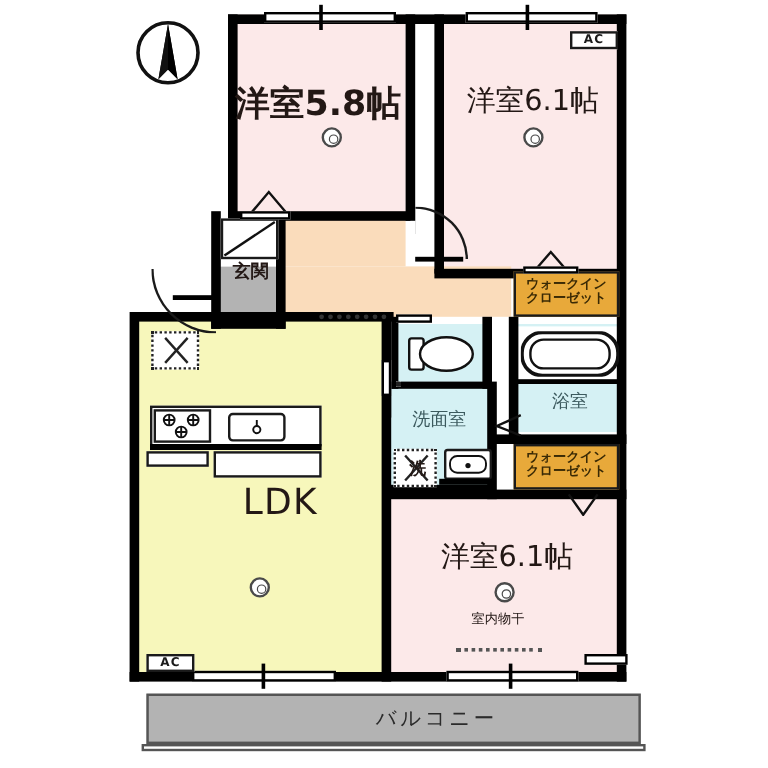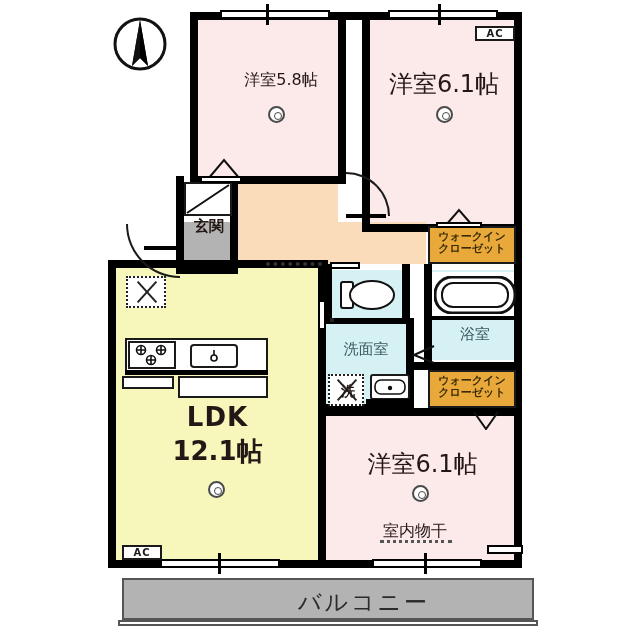--- a/index.html
+++ b/index.html
@@ -109,42 +109,41 @@
   <div class="thin" style="left:266px;top:4px;width:3px;height:21px;"></div>
   <div class="win" style="left:388px;top:10px;width:110px;height:9px;"></div>
   <div class="thin" style="left:438px;top:4px;width:3px;height:21px;"></div>
 
   <div class="win" style="left:160px;top:559px;width:120px;height:9px;"></div>
   <div class="thin" style="left:218px;top:553px;width:3px;height:21px;"></div>
   <div class="win" style="left:372px;top:559px;width:110px;height:9px;"></div>
   <div class="thin" style="left:424px;top:553px;width:3px;height:21px;"></div>
   <div class="win" style="left:487px;top:545px;width:36px;height:9px;"></div>
 
-  <div class="lbl" style="left:208px;top:72px;width:146px;font-size:16px;font-weight:400;">洋室5.8帖</div>
+  <div class="lbl" style="left:192px;top:72px;width:146px;font-size:29px;font-weight:700;">洋室5.8帖</div>
   <div class="ceil" style="left:268px;top:106px;width:17px;height:17px;"></div>
 
   <div class="lbl" style="left:368px;top:72px;width:152px;font-size:24px;font-weight:500;">洋室6.1帖</div>
   <div class="ceil" style="left:436px;top:106px;width:17px;height:17px;"></div>
 
-  <div class="lbl" style="left:115px;top:404px;width:205px;font-size:26px;font-weight:bold;letter-spacing:1px;">LDK</div>
-  <div class="lbl" style="left:115px;top:438px;width:205px;font-size:26px;font-weight:bold;">12.1帖</div>
+  <div class="lbl" style="left:131px;top:404px;width:205px;font-size:30px;font-weight:normal;letter-spacing:1px;">LDK</div>
   <div class="ceil" style="left:208px;top:481px;width:17px;height:17px;"></div>
 
   <div class="lbl" style="left:325px;top:452px;width:195px;font-size:24px;font-weight:500;">洋室6.1帖</div>
   <div class="ceil" style="left:412px;top:485px;width:17px;height:17px;"></div>
-  <div class="lbl" style="left:325px;top:523px;width:180px;font-size:16px;">室内物干</div>
+  <div class="lbl" style="left:325px;top:510px;width:180px;font-size:11px;">室内物干</div>
   <div class="dotline" style="left:380px;top:540px;width:72px;"></div>
 
   <div class="lbl" style="left:182px;top:219px;width:54px;font-size:15px;font-weight:bold;">玄関</div>
 
   <div class="lbl" style="left:325px;top:342px;width:82px;font-size:15px;color:#3c5a5e;">洗面室</div>
 
   <div class="lbl" style="left:430px;top:327px;width:90px;font-size:15px;color:#3c5a5e;">浴室</div>
 
-  <div class="lbl" style="left:122px;top:591px;width:484px;font-size:23px;letter-spacing:3px;color:#2b2b2b;">バルコニー</div>
+  <div class="lbl" style="left:122px;top:591px;width:484px;font-size:17px;letter-spacing:3px;color:#2b2b2b;">バルコニー</div>
 
 
   <div class="closet" style="left:428px;top:226px;width:88px;height:38px;font-size:11px;padding-top:3px;">
     <div>ウォークイン</div>
     <div>クローゼット</div>
   </div>
 
   <div class="closet" style="left:428px;top:370px;width:88px;height:38px;font-size:11px;padding-top:3px;">
     <div>ウォークイン</div>
     <div>クローゼット</div>

